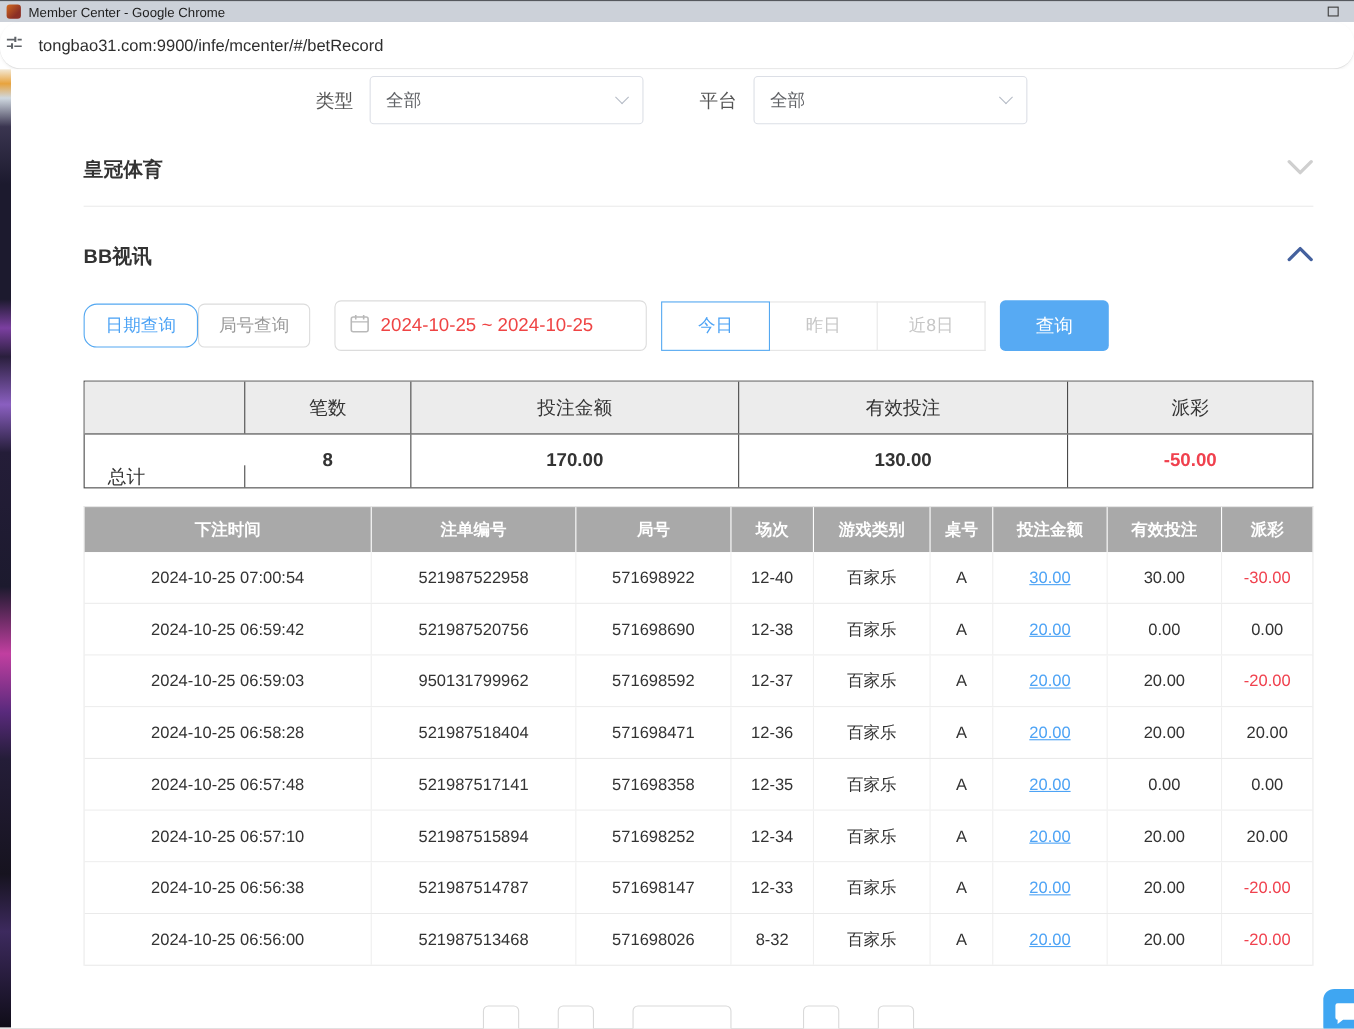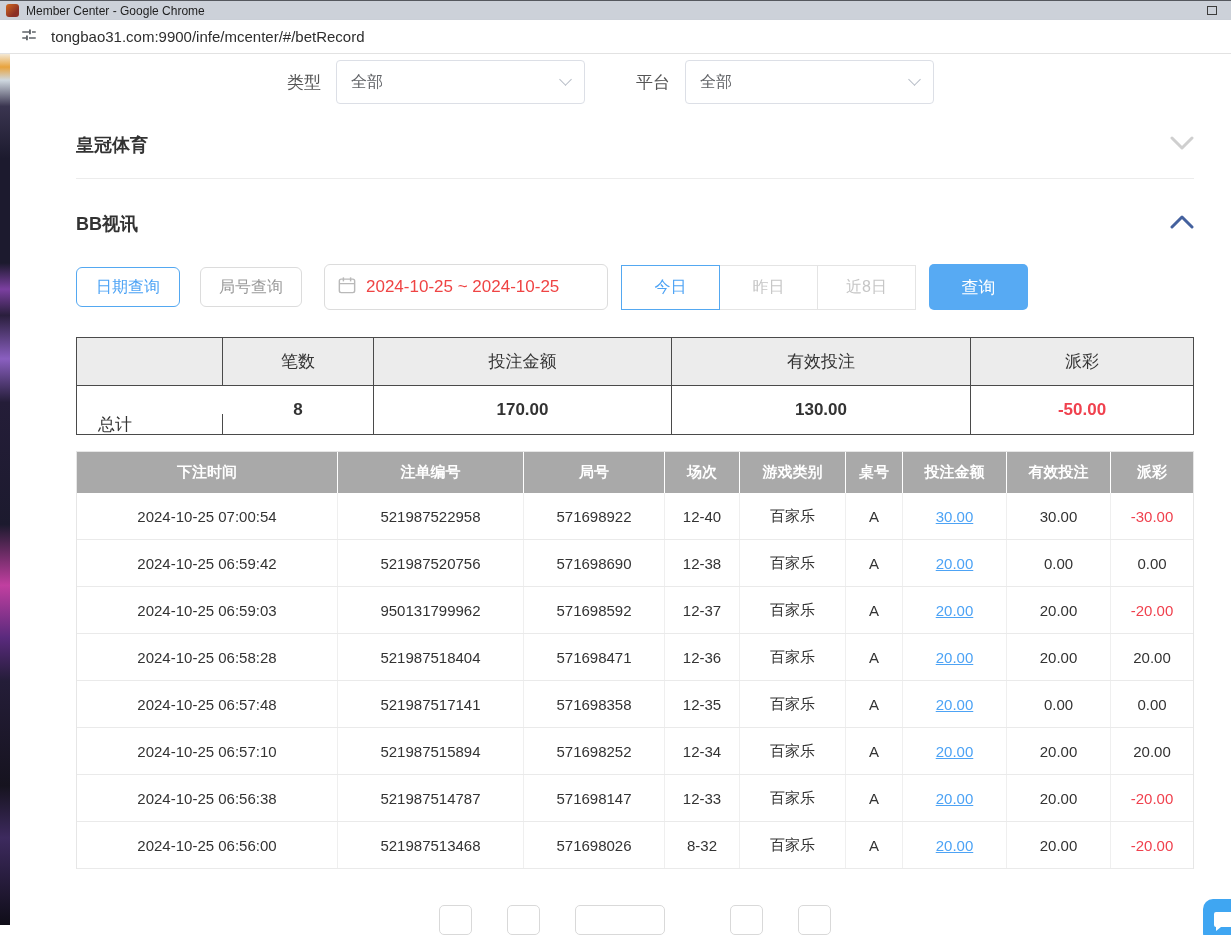--- a/index.html
+++ b/index.html
@@ -14,23 +14,24 @@
   .titlebar {
     height: 20px; background: #ccd1d9; border-top: 1px solid #55585e;
     display: flex; align-items: center; padding: 0 6px;
   }
   .favicon { width: 13px; height: 13px; border-radius: 3px;
     background: linear-gradient(135deg, #d2691e 0%, #8b2f25 70%); flex: 0 0 auto; }
   .win-title { font-size: 12px; color: #1e1e1e; margin-left: 7px; white-space: nowrap; }
   .max-icon { width: 10px; height: 9px; border: 1.5px solid #3c3c3c; margin-left: auto; margin-right: 8px; background: transparent; }
 
   .toolbar {
-    height: 34px; background: #fff; border-bottom: 1px solid #e2e2e2;
-    display: flex; align-items: center; padding: 0 20px; gap: 13px;
+    height: 43px; background: #fff; border-bottom: 1px solid #e2e2e2;
+    display: flex; align-items: center; padding: 0 4px; gap: 13px;
     box-shadow: 0 1px 3px rgba(0,0,0,.06);
+    border-radius: 19px;
   }
   .url-text { font-size: 15px; color: #2e2e2e; }
 
   
   .page { position: relative; height: 871px; background: #fff; }
   .left-strip {
     position: absolute; left: 0; top: 0; width: 10px; height: 100%;
     background: linear-gradient(180deg,
       #f3e8d4 0%, #e8a33d 1.5%, #cfd8e0 3%, #3a3550 6%, #1c1a2e 12%,
       #1c1a2e 24%, #7b3fa0 27%, #2a1f3d 30%, #8a5fc0 35%, #241d38 40%,
@@ -56,21 +57,21 @@
   .section-row { display: flex; align-items: center; justify-content: space-between;
     margin-top: 26px; height: 30px; cursor: pointer; }
   .section-title { font-size: 18px; font-weight: bold; color: #333; }
   .divider { border-bottom: 1px solid #ececec; margin-top: 18px; }
   .section-row.second { margin-top: 30px; }
 
   
   .controls-row { display: flex; align-items: center; margin-top: 25px; }
   .btn { display: flex; align-items: center; justify-content: center; background: #fff; cursor: pointer; }
   .btn-date-query { width: 104px; height: 40px; border: 1px solid #54a8f1; color: #4da3f5;
-    border-radius: 6px; font-size: 16px; margin-right: 20px; }
+    border-radius: 12px; font-size: 16px; }
   .btn-round-query { width: 102px; height: 40px; border: 1px solid #dcdcdc; color: #9a9a9a;
     border-radius: 6px; font-size: 16px; margin-right: 22px; }
   .date-range { width: 284px; height: 46px; border: 1px solid #dcdcdc; border-radius: 6px;
     display: flex; align-items: center; padding: 0 13px; gap: 10px; font-size: 17px; color: #ef4444;
     margin-right: 13px; cursor: pointer; }
   .seg { height: 45px; display: flex; align-items: center; justify-content: center;
     font-size: 16px; background: #fff; cursor: pointer; }
   .seg-today { width: 99px; border: 1px solid #54a8f1; color: #4da3f5; position: relative; z-index: 2; }
   .seg-mid { width: 98px; border: 1px solid #e4e4e4; border-left: none; color: #c6c6c6; }
   .group-end { margin-right: 13px; }

